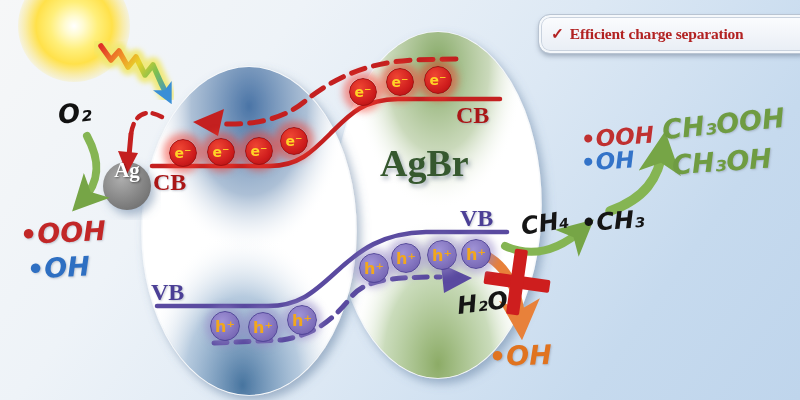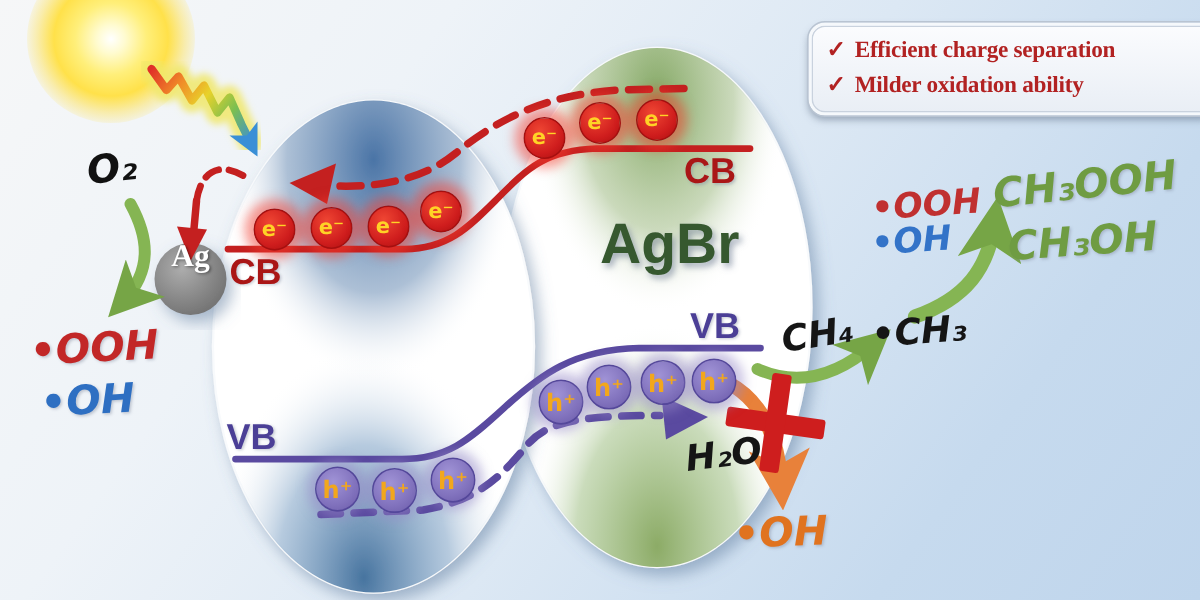--- a/index.html
+++ b/index.html
@@ -4,21 +4,21 @@
 <style>
   html,body{margin:0;padding:0;}
   #stage{
     position:relative; width:800px; height:400px; overflow:hidden;
     background:linear-gradient(126deg,#f6f7f8 0%,#eef3f8 28%,#dce8f4 55%,#c6daee 80%,#bfd5ec 100%);
     font-family:"DejaVu Sans",sans-serif;
   }
   #stage svg{position:absolute;left:0;top:0;}
   .lbl{position:absolute; white-space:nowrap; line-height:1;}
   .hand{font-family:"DejaVu Sans",sans-serif; font-weight:700; font-style:italic;}
-  .serifb{font-family:Liberation Sans, sans-serif; font-weight:700; font-style:normal;}
+  .serifb{font-family:Liberation Serif, serif; font-weight:700; font-style:normal;}
   .shadow-soft{text-shadow:2px 3px 4px rgba(100,115,140,.55);}
   .shadow-lite{text-shadow:1px 1px 2px rgba(130,140,160,.45);}
   .pt{position:absolute; border-radius:50%; display:flex; align-items:center; justify-content:center;
       font-weight:700; font-family:"DejaVu Sans",sans-serif;}
   .e{width:26px;height:26px; font-size:14px; color:#ffd326;
      background:radial-gradient(circle at 38% 32%, #ef4633, #cf1d1d 62%, #a90f0f);
      border:1px solid #a50f0f; box-shadow:0 0 7px 6px rgba(248,60,45,.5);}
   .h{width:28px;height:28px; font-size:16px; color:#f2a71c;
      background:radial-gradient(circle at 40% 33%, #a093d6, #8172bd 60%, #6a5aa8);
      border:1px solid #54479a; box-shadow:0 0 7px 5px rgba(150,135,200,.5);}
@@ -148,21 +148,21 @@
   <div class="pt h" style="left:248px;top:312px;">h⁺</div>
   <div class="pt h" style="left:287px;top:305px;">h⁺</div>
 
   <div class="pt h" style="left:359px;top:253px;">h⁺</div>
   <div class="pt h" style="left:391px;top:243px;">h⁺</div>
   <div class="pt h" style="left:427px;top:240px;">h⁺</div>
   <div class="pt h" style="left:461px;top:239px;">h⁺</div>
 
   <div class="ag-lbl">Ag</div>
 
-  <div class="lbl serifb shadow-soft" style="left:400px;top:144px;font-size:38px;color:#36582f;">AgBr</div>
+  <div class="lbl serifb shadow-soft" style="left:380px;top:144px;font-size:38px;color:#36582f;">AgBr</div>
 
   <div class="lbl serifb shadow-lite" style="left:153px;top:170px;font-size:24px;color:#aa1616;">CB</div>
   <div class="lbl serifb shadow-lite" style="left:456px;top:103px;font-size:24px;color:#aa1616;">CB</div>
   <div class="lbl serifb shadow-lite" style="left:151px;top:280px;font-size:24px;color:#4b3f96;">VB</div>
   <div class="lbl serifb shadow-lite" style="left:460px;top:206px;font-size:24px;color:#4b3f96;">VB</div>
 
   <div class="lbl hand" style="left:58px;top:100px;font-size:26px;color:#111;transform:rotate(-6deg);">O₂</div>
   <div class="lbl hand shadow-lite" style="left:20px;top:219px;font-size:27px;color:#c22727;transform:rotate(-3deg);">•OOH</div>
   <div class="lbl hand shadow-lite" style="left:27px;top:254px;font-size:27px;color:#2e6fc2;transform:rotate(-3deg);">•OH</div>
 
@@ -173,18 +173,15 @@
   <div class="lbl hand" style="left:521px;top:211px;font-size:24px;color:#151515;transform:rotate(-9deg);">CH₄</div>
   <div class="lbl hand" style="left:581px;top:209px;font-size:24px;color:#151515;transform:rotate(-4deg);">•CH₃</div>
 
   <div class="lbl hand" style="left:457px;top:291px;font-size:24px;color:#151515;transform:rotate(-7deg);">H₂O</div>
   <div class="lbl hand shadow-lite" style="left:489px;top:342px;font-size:27px;color:#e0731f;transform:rotate(-2deg);">•OH</div>
 
   <div class="legend">
     <div class="row">
       <span class="chk">✓</span><span>Efficient charge separation</span>
     </div>
-    <div class="row">
-      <span class="chk">✓</span><span>Milder oxidation ability</span>
-    </div>
   </div>
 
 </div>
 
 </body></html>

